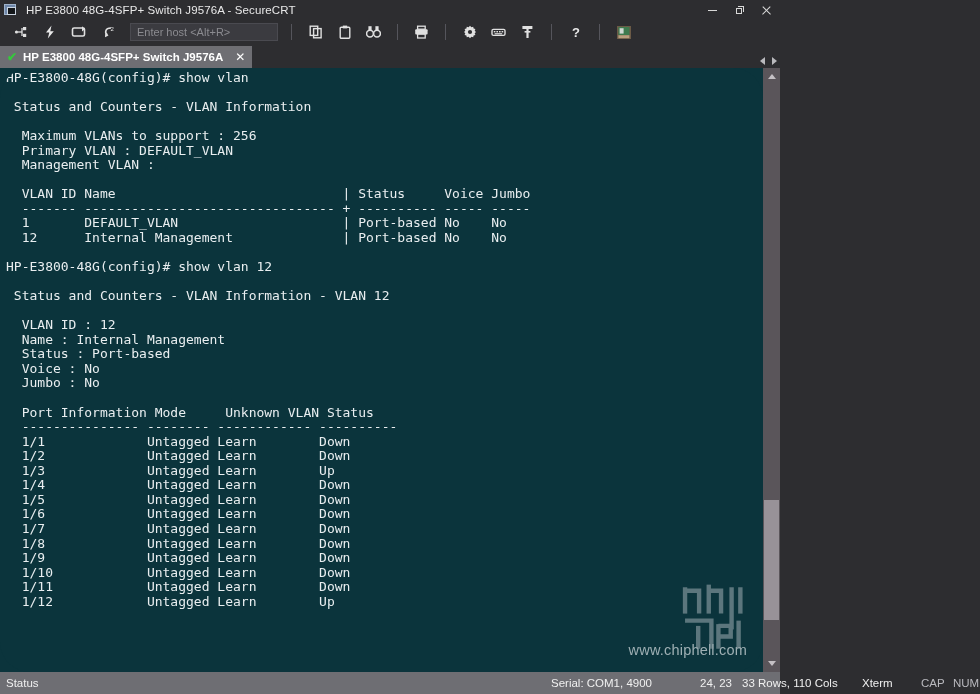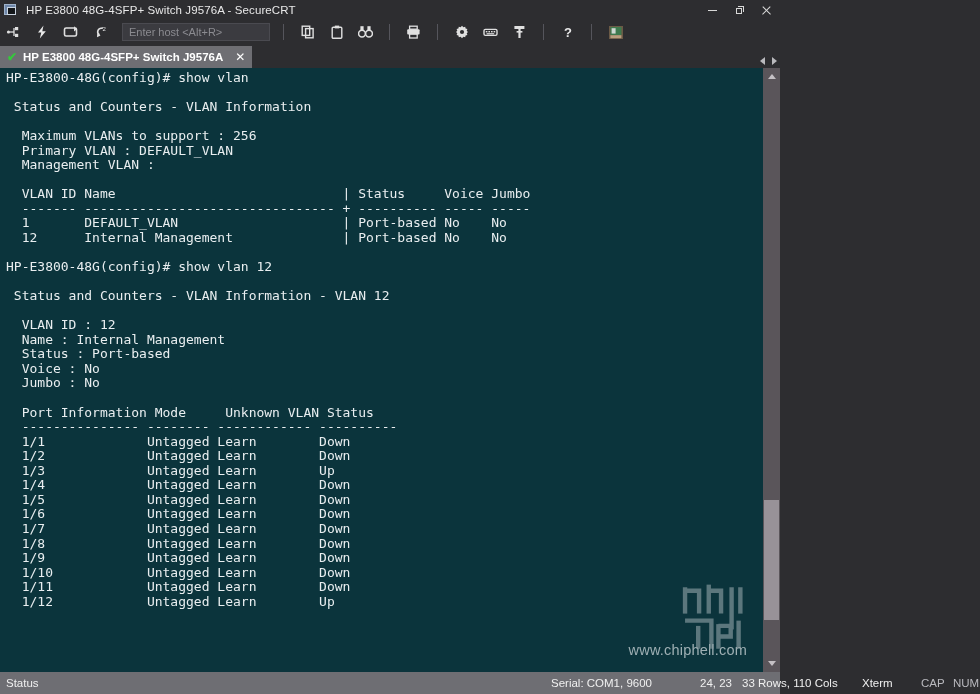--- a/index.html
+++ b/index.html
@@ -28,21 +28,21 @@
   .glyph-max i.a { left: 0; bottom: 0; width: 6px; height: 6px; border: 1px solid #d8d8d8; }
   .glyph-max i.b { right: 0; top: 0; width: 6px; height: 6px; border: 1px solid #d8d8d8; border-bottom: 0; border-left: 0; }
   .glyph-close { position: relative; width: 9px; height: 9px; }
   .glyph-close i { position: absolute; left: -1px; top: 4px; width: 11px; height: 1.4px; background: #d8d8d8; }
   .glyph-close i:first-child { transform: rotate(45deg); }
   .glyph-close i:last-child { transform: rotate(-45deg); }
 
   
   .toolbar {
     height: 24px; flex: 0 0 24px; background: #2d2d30; display: flex; align-items: center;
-    padding-left: 2px; gap: 8px;
+    padding-left: 10px; gap: 8px;
   }
   .tb-btn {
     width: 21px; height: 21px; display: flex; align-items: center; justify-content: center;
     color: #e0e0e0; position: relative; flex: 0 0 21px;
   }
   .tb-sep { width: 1px; height: 16px; background: #55555c; margin: 0 5px; flex: 0 0 1px; }
   .hostbox {
     width: 148px; height: 18px; background: #3b3b40; border: 1px solid #4a4a50;
     margin-left: 4px; display: flex; align-items: center; padding-left: 6px; flex: 0 0 148px;
   }
@@ -65,20 +65,21 @@
   .tabnav i { width: 0; height: 0; display: block; }
   .tri-l { border-top: 4px solid transparent; border-bottom: 4px solid transparent; border-right: 5px solid #b9b9bd; }
   .tri-r { border-top: 4px solid transparent; border-bottom: 4px solid transparent; border-left: 5px solid #b9b9bd; }
 
   
   .termwrap { flex: 1 1 auto; display: flex; background: #0b343c; position: relative; overflow: hidden; }
   .term {
     flex: 1 1 auto; position: relative; overflow: hidden;
     background: #0b343c;
     padding: 3px 0 0 6px;
+    border-radius: 30px;
   }
   .term pre {
     font-family: "DejaVu Sans Mono", "Liberation Mono", monospace;
     font-size: 13px; line-height: 14.55px; color: #e9eef0;
     white-space: pre; letter-spacing: 0px;
   }
   .cursor {
     display: inline-block; width: 8px; height: 13px; background: #f2f6f7;
     vertical-align: -2px;
   }
@@ -333,21 +334,21 @@
         </div>
       <div class="sb-thumb" style="top:432px;height:120px;"></div>
       <div class="sb-btn sb-dn">
           <i></i>
         </div>
     </div>
   </div>
 
   <div class="statusbar">
     <span class="sb-seg" style="left:6px;">Status</span>
-    <span class="sb-seg" style="left:551px;">Serial: COM1, 9600</span>
+    <span class="sb-seg" style="left:551px;">Serial: COM1, 4900</span>
     <span class="sb-seg" style="left:700px;">24, 23</span>
     <span class="sb-seg" style="left:742px;">33 Rows, 110 Cols</span>
     <span class="sb-seg" style="left:862px;">Xterm</span>
     <span class="sb-seg sb-dim" style="left:921px;">CAP</span>
     <span class="sb-seg sb-dim" style="left:953px;">NUM</span>
   </div>
 
 </div>
 
 </body></html>

